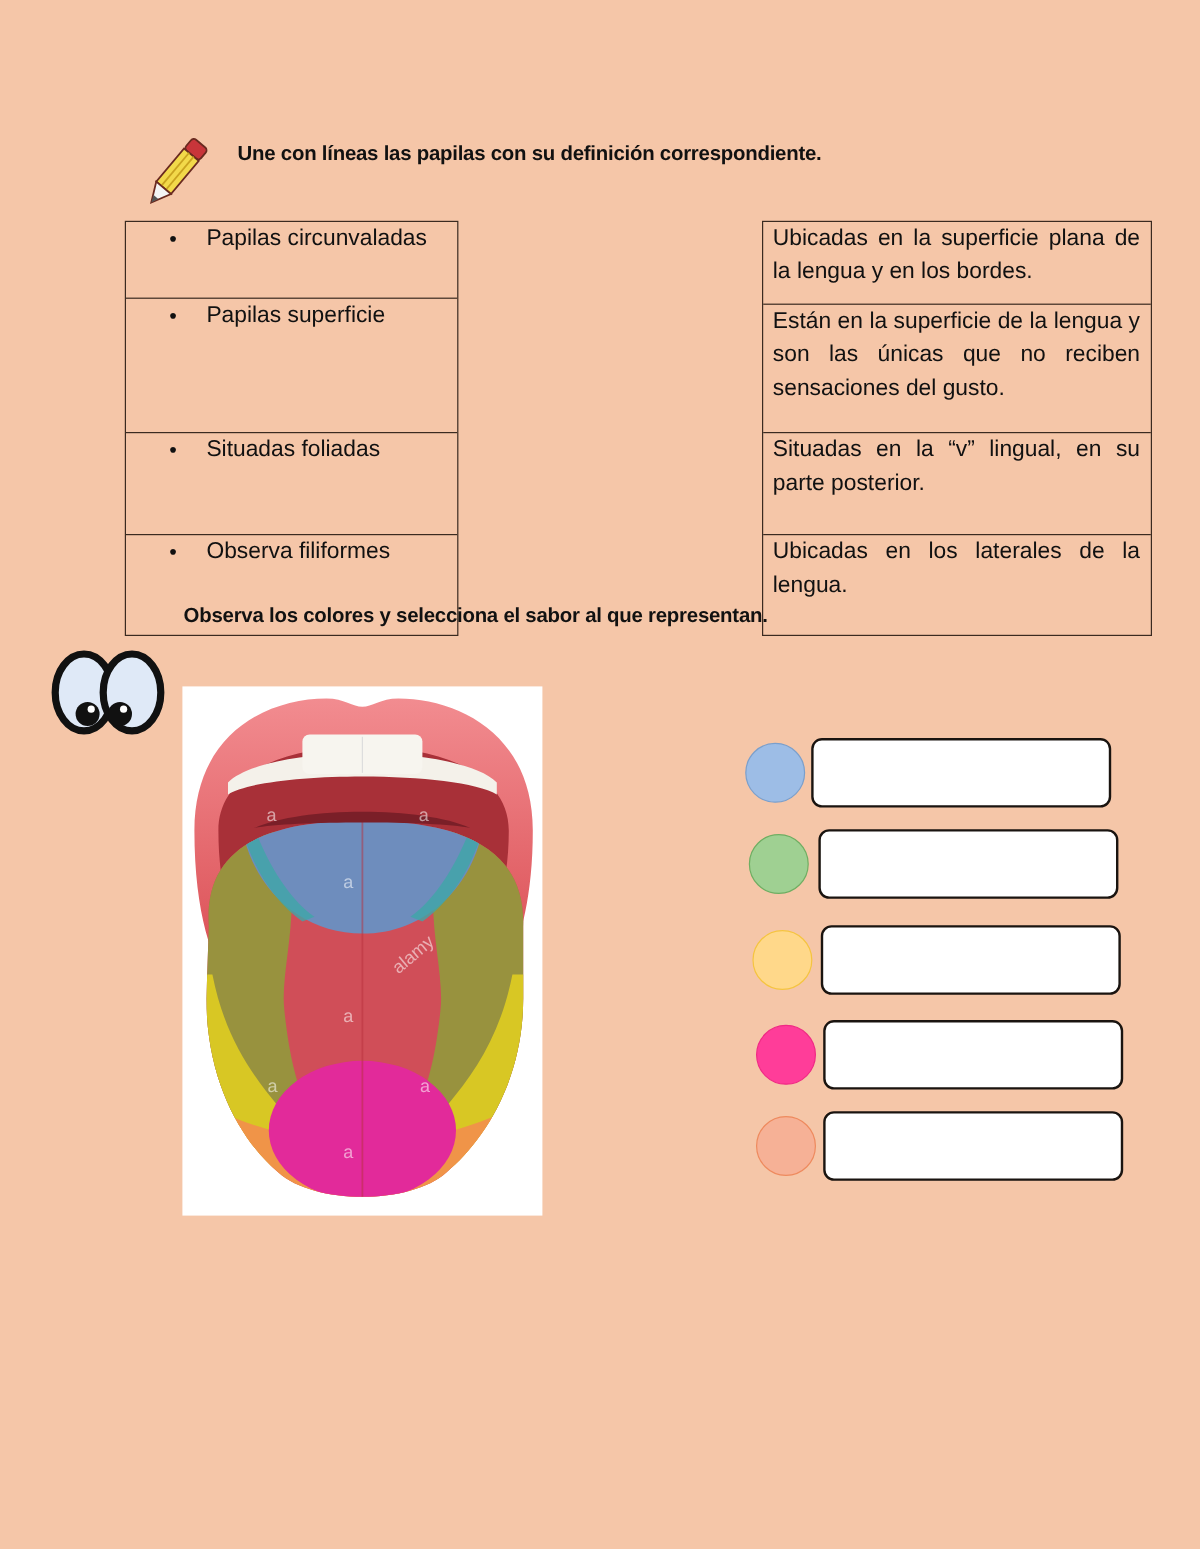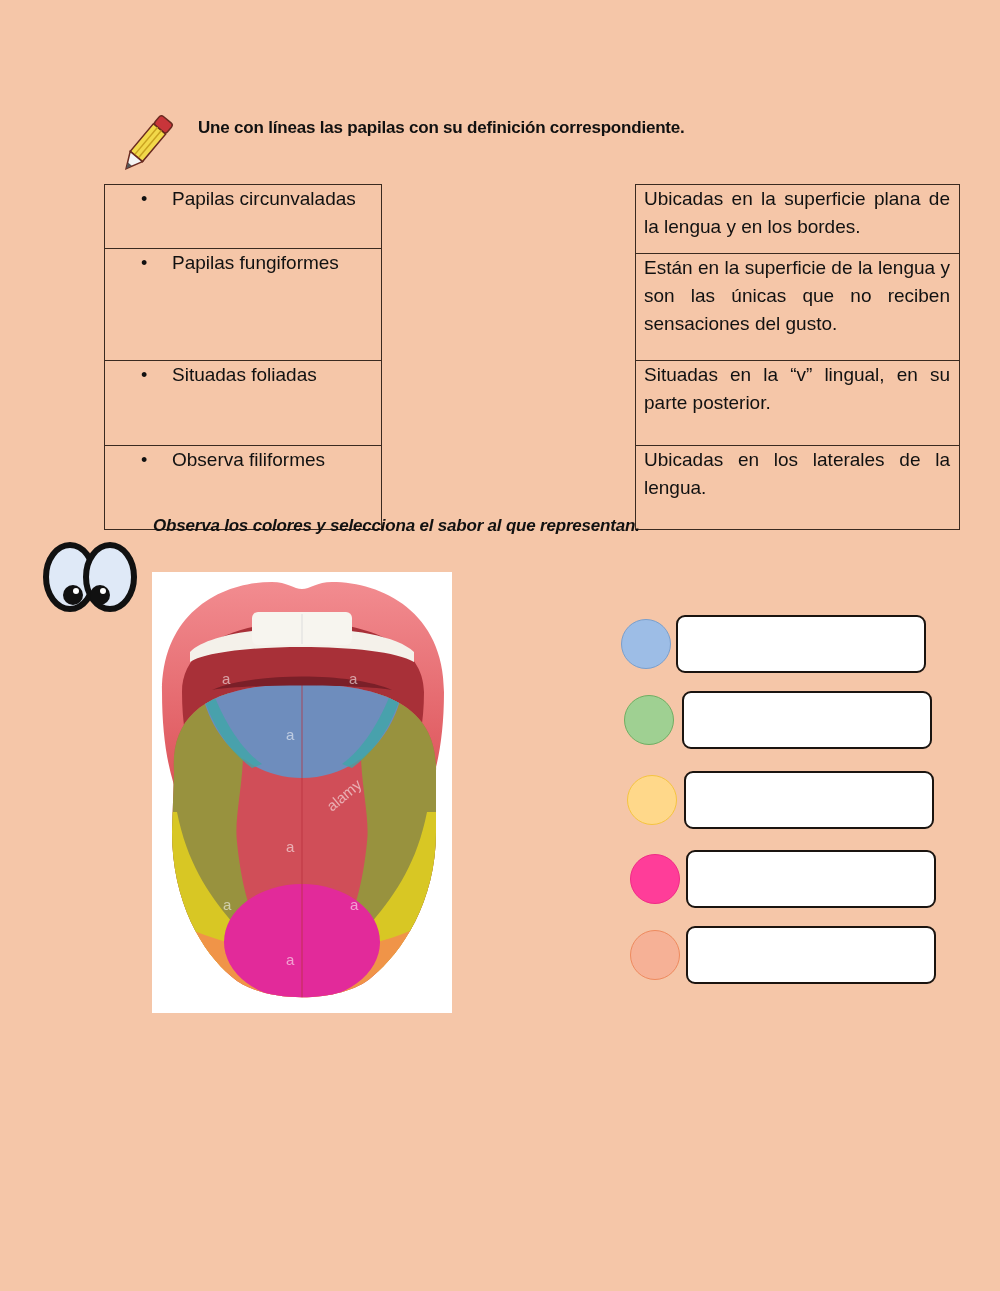--- a/index.html
+++ b/index.html
@@ -55,21 +55,21 @@
 </div>
 <div class="abs title" style="left:198px; top:118px;">Une con líneas las papilas con su definición correspondiente.</div>
 
 <div class="tbl" style="left:104px; top:184px; width:278px; height:346px;">
   <div class="cell first left-cell" style="top:0; height:63px;">
     <span class="bullet">•</span>
     <span class="left-text">Papilas circunvaladas</span>
   </div>
   <div class="cell left-cell" style="top:63px; height:112px;">
     <span class="bullet">•</span>
-    <span class="left-text">Papilas fungiformes</span>
+    <span class="left-text">Papilas superficie</span>
   </div>
   <div class="cell left-cell" style="top:175px; height:85px;">
     <span class="bullet">•</span>
     <span class="left-text">Situadas foliadas</span>
   </div>
   <div class="cell left-cell" style="top:260px; height:85px;">
     <span class="bullet">•</span>
     <span class="left-text">Observa filiformes</span>
   </div>
 </div>
@@ -84,21 +84,21 @@
 <div class="abs" style="left:40px; top:540px; width:100px; height:76px;">
   <svg width="100" height="76" viewBox="0 0 100 76">
     <ellipse cx="30" cy="37" rx="24" ry="32" fill="#dfe9f7" stroke="#111" stroke-width="6"></ellipse>
     <ellipse cx="70" cy="37" rx="24" ry="32" fill="#dfe9f7" stroke="#111" stroke-width="6"></ellipse>
     <circle cx="33" cy="55" r="10" fill="#111"></circle>
     <circle cx="60" cy="55" r="10" fill="#111"></circle>
     <circle cx="36" cy="51" r="3" fill="#fff"></circle>
     <circle cx="63" cy="51" r="3" fill="#fff"></circle>
   </svg>
 </div>
-<div class="abs title" style="left:153px; top:516px;font-style:italic;">Observa los colores y selecciona el sabor al que representan.</div>
+<div class="abs title" style="left:153px; top:503px;">Observa los colores y selecciona el sabor al que representan.</div>
 
 <div class="tongue-frame">
   <svg width="300" height="441" viewBox="0 0 300 441">
     <defs>
       <linearGradient id="lip" x1="0" y1="0" x2="0" y2="1">
         <stop offset="0" stop-color="#f28c90"></stop>
         <stop offset="1" stop-color="#d94a50"></stop>
       </linearGradient>
       <clipPath id="tongueClip">
         <path d="M22,200 C18,140 60,112 150,112 C240,112 286,140 284,200 L284,260 C284,330 250,380 220,405 C190,432 110,432 80,405 C50,380 20,330 20,260 Z"></path>

